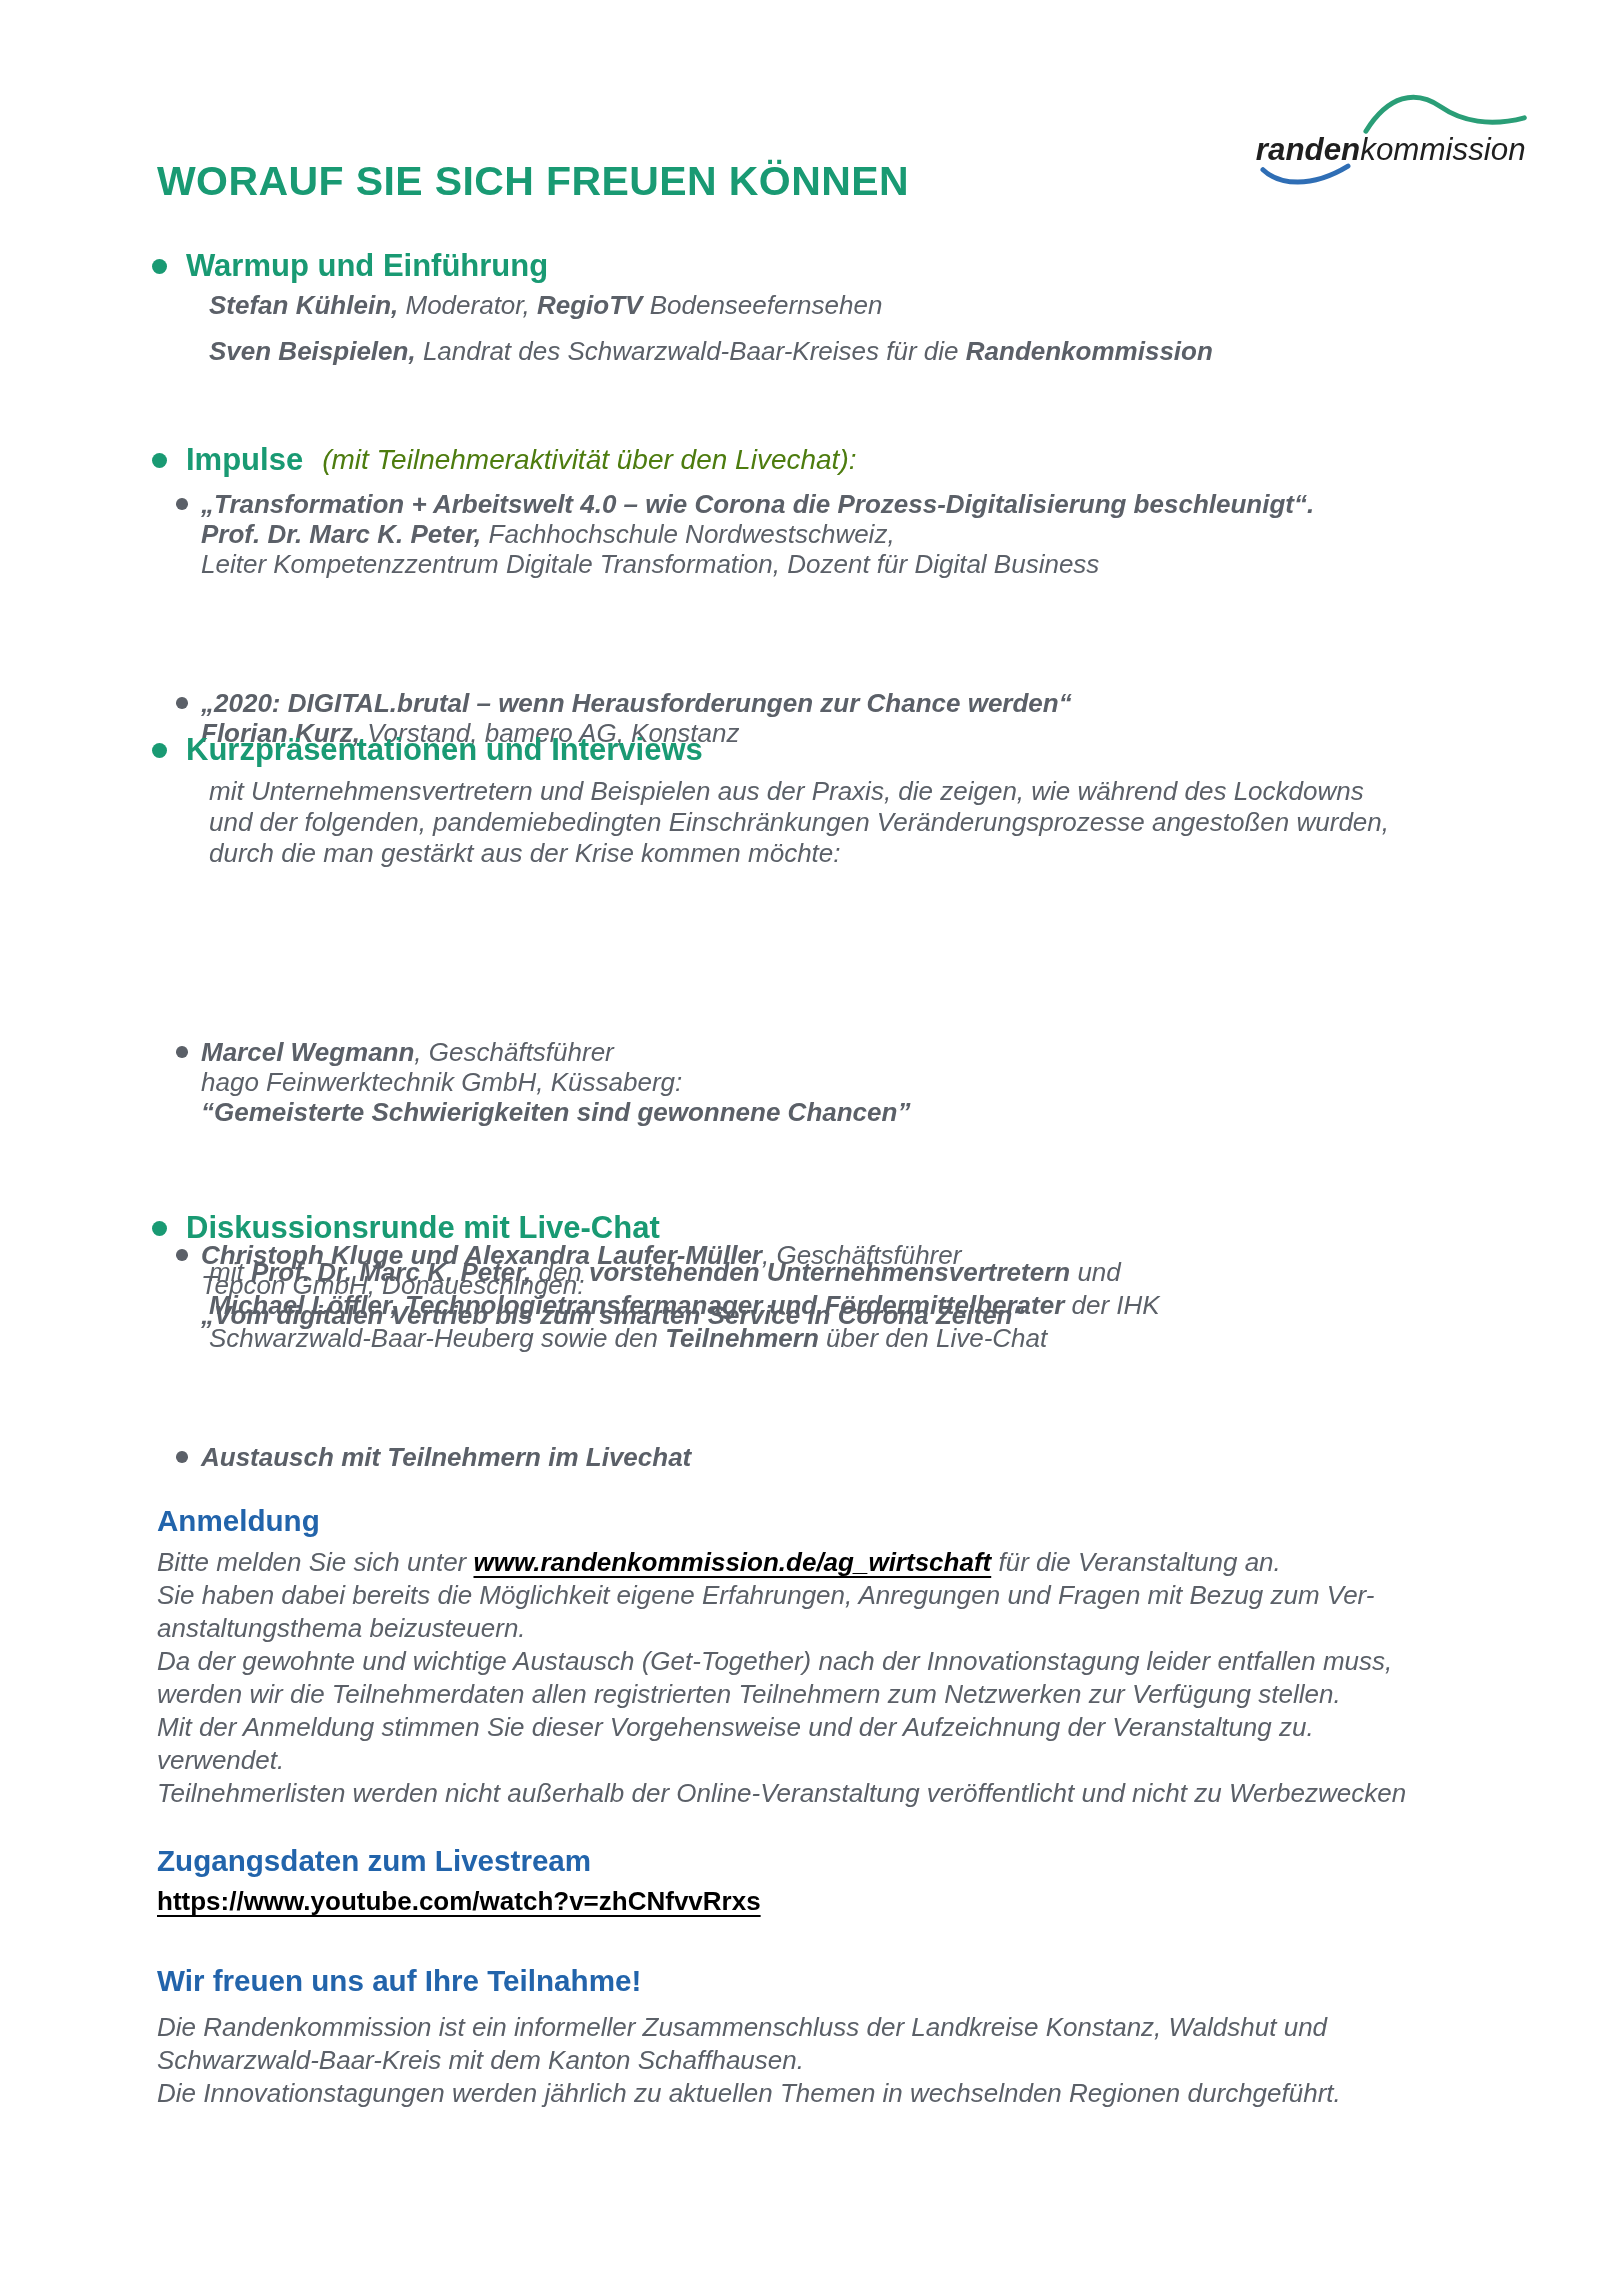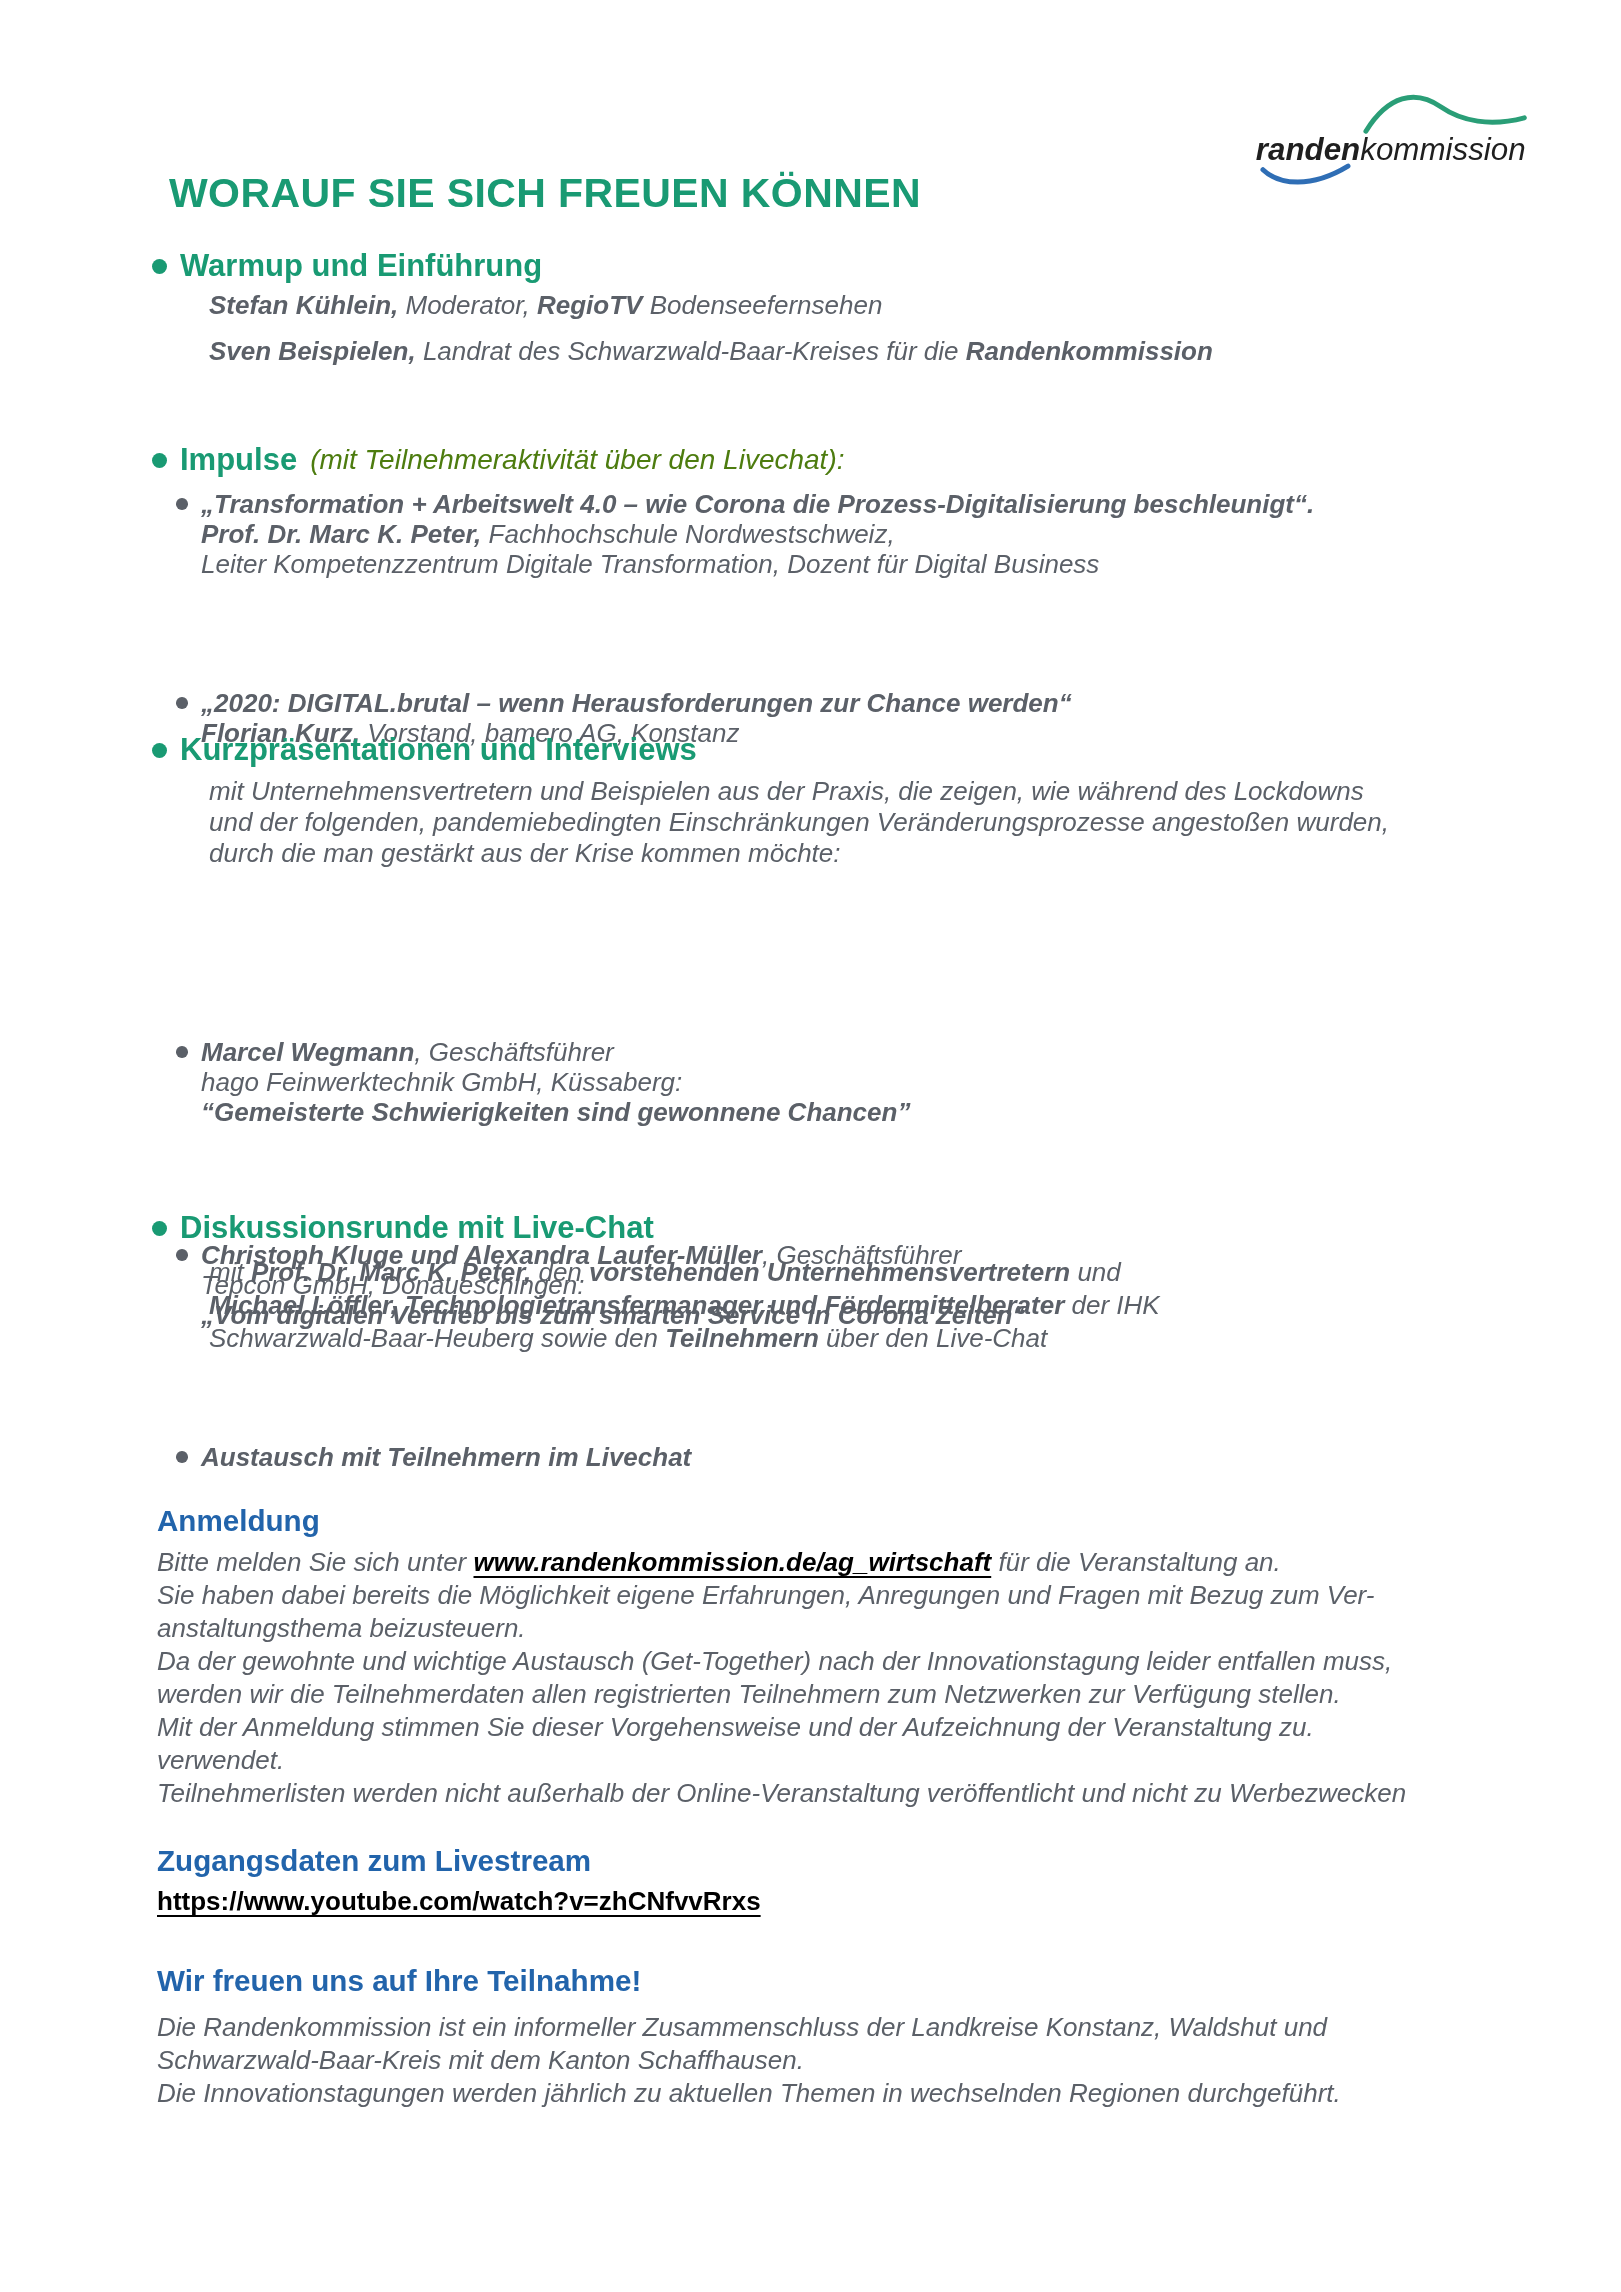--- a/index.html
+++ b/index.html
@@ -7,22 +7,22 @@
     position:relative;width:1621px;height:2227px;background:#ffffff;overflow:hidden;
     font-family:"Liberation Sans",sans-serif;color:#5b6068;
   }
   
   .logo{position:absolute;left:1254px;top:81px;width:282px;height:121px;}
   .logo text{font-family:"Liberation Sans",sans-serif;font-style:italic;font-size:35px;fill:#1f1f1f;}
   .logo .lb{font-weight:bold;}
   .lg-green{fill:none;stroke:#2a9e77;stroke-width:5.5;stroke-linecap:round;}
   .lg-blue{fill:none;stroke:#2f6eb5;stroke-width:5.5;stroke-linecap:round;}
   
-  .title{position:absolute;left:157px;top:158px;margin:12px;font-size:41px;line-height:47px;font-weight:bold;color:#199a73;letter-spacing:0.4px;white-space:nowrap;}
-  .ghead{position:absolute;left:152px;display:flex;align-items:center;gap:13px;font-size:31px;line-height:38px;font-weight:bold;color:#199a73;white-space:nowrap;}
+  .title{position:absolute;left:157px;top:158px;margin:0;font-size:41px;line-height:47px;font-weight:bold;color:#199a73;letter-spacing:0.4px;white-space:nowrap;}
+  .ghead{position:absolute;left:152px;display:flex;align-items:center;gap:19px;font-size:31px;line-height:38px;font-weight:bold;color:#199a73;white-space:nowrap;}
   .ghead .dot{align-self:center;}
   .ghead .note{font-weight:normal;color:#4d7c0f;font-size:28px;font-style:italic;}
   .bhead{position:absolute;left:157px;margin:0;font-size:29.6px;line-height:36px;font-weight:bold;color:#2264ab;white-space:nowrap;}
   .dot{width:15px;height:15px;border-radius:50%;background:#199a73;flex:0 0 auto;}
   
   .block{position:absolute;font-size:26px;line-height:30px;color:#5b6068;}
   .lh35 .line{line-height:31px;}
   .lh37 .line{line-height:33px;}
   .line{white-space:nowrap;font-style:italic;}
   .b{font-weight:bold;}

